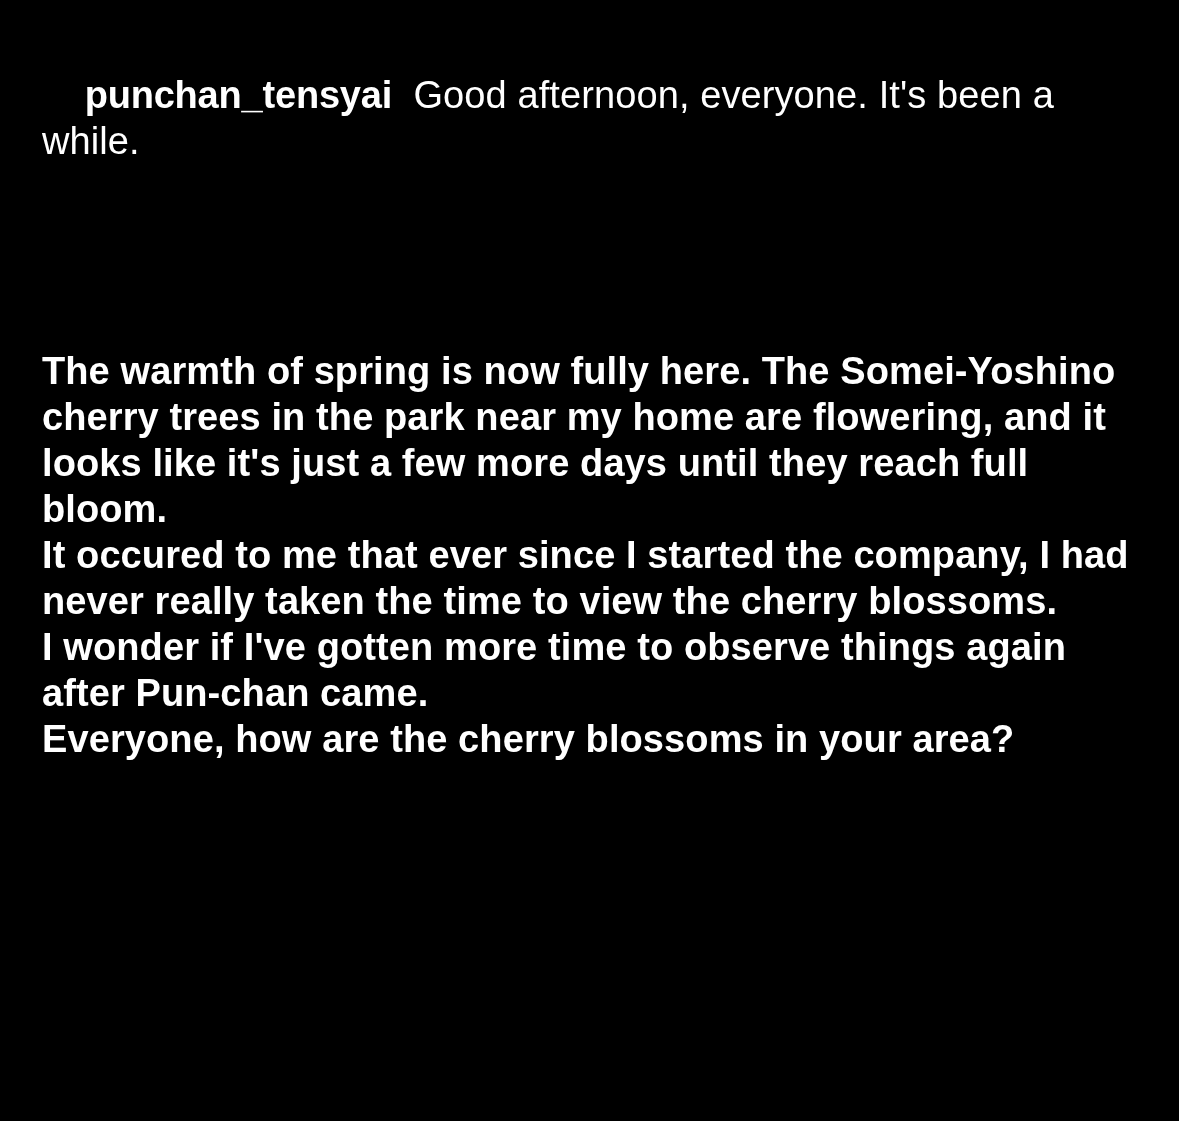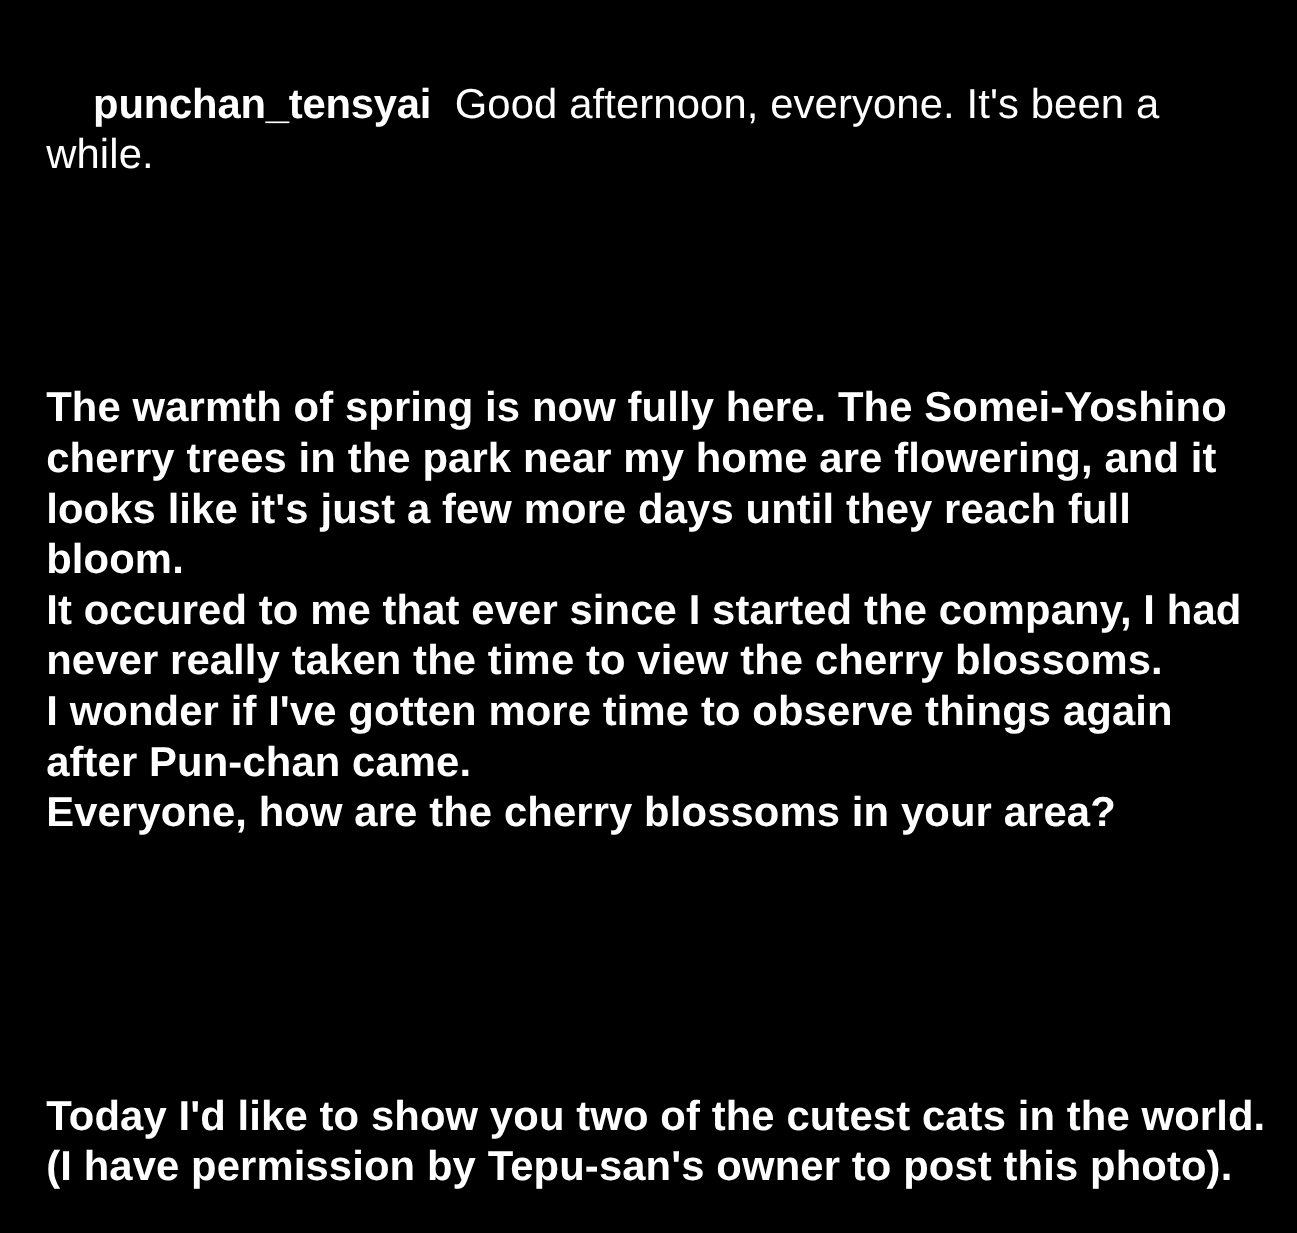--- a/index.html
+++ b/index.html
@@ -46,18 +46,16 @@
 
 <div class="post">
   <div class="caption">
     <span class="username">punchan_tensyai</span><span>&nbsp; </span><span>Good afternoon, everyone. It's been a while.</span>
     <span class="spacer"></span>
     <span class="para">The warmth of spring is now fully here. The Somei-Yoshino cherry trees in the park near my home are flowering, and it looks like it's just a few more days until they reach full bloom.
 It occured to me that ever since I started the company, I had never really taken the time to view the cherry blossoms.
 I wonder if I've gotten more time to observe things again after Pun-chan came.
 Everyone, how are the cherry blossoms in your area?</span>
     <span class="spacer"></span>
-    <span class="para">Today I'd like to show you two of the cutest cats in the world.
-(I have permission by Tepu-san's owner to post this photo).</span>
     
     
   </div>
 </div>
 
 </body></html>

